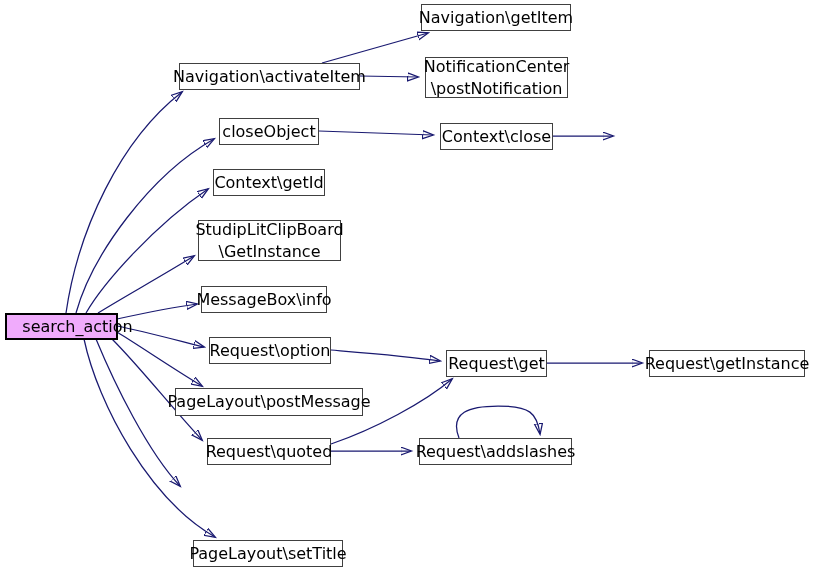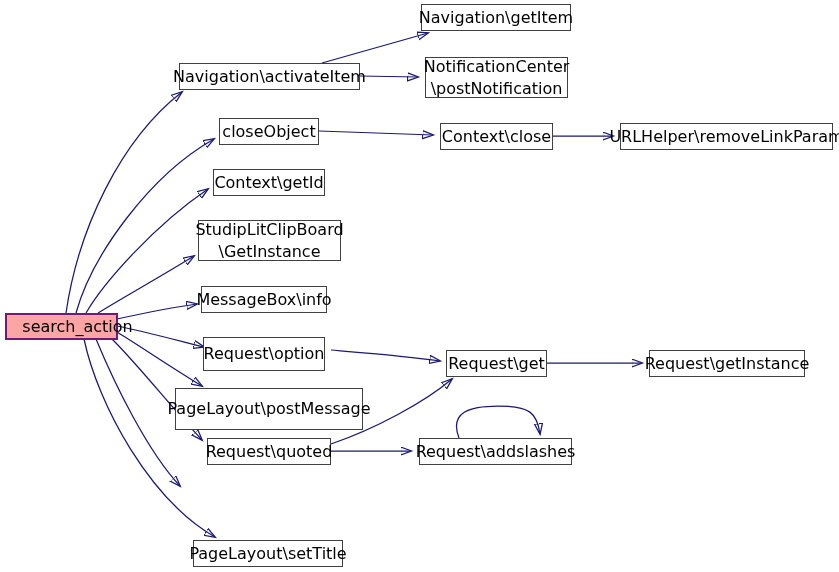--- a/index.html
+++ b/index.html
@@ -36,22 +36,22 @@
     align-items: center;
     justify-content: center;
     text-align: center;
     font-size: 16px;
     line-height: 1.35;
     color: #000000;
     white-space: pre-line;
     cursor: pointer;
   }
   .node.root {
-    background: #fca5a5;
-    border: 2px solid #701a75;
+    background: #f0abfc;
+    border: 2px solid #000000;
     cursor: default;
     padding-left: 32px;
   }
 </style>
 </head>
 <body>
 
 <div class="graph-canvas">
 
   <svg class="edges-layer" width="839" height="572" viewBox="0 0 839 572" xmlns="http://www.w3.org/2000/svg">
@@ -87,32 +87,31 @@
 
   <div class="node" style="left:421px; top:4px; width:150px; height:27px">Navigation\getItem</div>
 
   <div class="node" style="left:425px; top:57px; width:143px; height:41px">NotificationCenter
 \postNotification</div>
 
   <div class="node" style="left:219px; top:118px; width:100px; height:27px">closeObject</div>
 
   <div class="node" style="left:440px; top:123px; width:113px; height:27px">Context\close</div>
 
-  <div class="node" style="left:620px; top:123px; width:213px; height:27px">URLHelper\removeLinkParam</div>
 
   <div class="node" style="left:213px; top:169px; width:112px; height:27px">Context\getId</div>
 
   <div class="node" style="left:198px; top:220px; width:143px; height:41px">StudipLitClipBoard
 \GetInstance</div>
 
   <div class="node" style="left:201px; top:286px; width:126px; height:27px">MessageBox\info</div>
 
-  <div class="node" style="left:203px; top:337px; width:122px; height:34px">Request\option</div>
+  <div class="node" style="left:209px; top:337px; width:122px; height:27px">Request\option</div>
 
-  <div class="node" style="left:175px; top:388px; width:188px; height:42px">PageLayout\postMessage</div>
+  <div class="node" style="left:175px; top:388px; width:188px; height:28px">PageLayout\postMessage</div>
 
   <div class="node" style="left:207px; top:438px; width:124px; height:27px">Request\quoted</div>
 
   <div class="node" style="left:446px; top:350px; width:101px; height:27px">Request\get</div>
 
   <div class="node" style="left:649px; top:350px; width:156px; height:27px">Request\getInstance</div>
 
   <div class="node" style="left:419px; top:438px; width:153px; height:27px">Request\addslashes</div>
 
 

